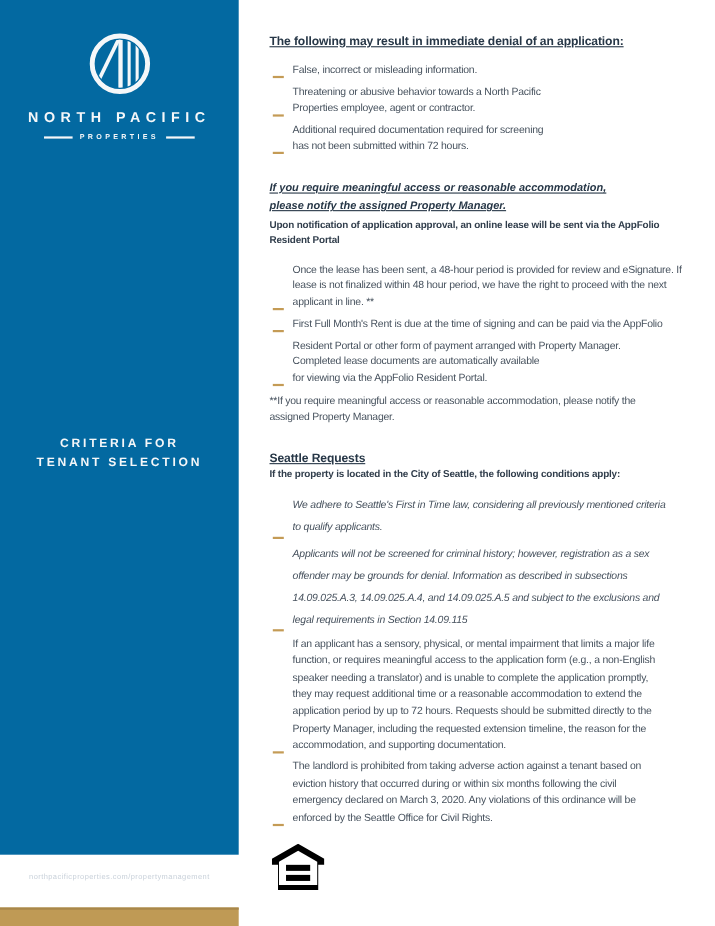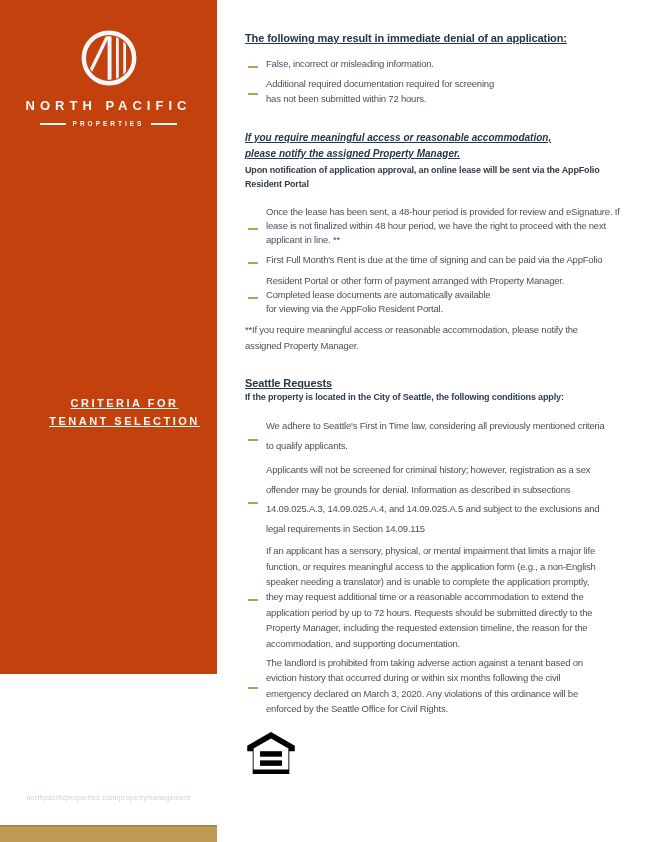--- a/index.html
+++ b/index.html
@@ -11,22 +11,22 @@
     height: 842px;
     background: #ffffff;
     overflow: hidden;
   }
 
   
   .sidebar {
     position: absolute;
     left: 0; top: 0;
     width: 217px;
-    height: 674px;
-    background: #c2410c;
+    height: 777px;
+    background: #0369a1;
   }
   .sidebar-gold-bar {
     position: absolute;
     left: 0; top: 825px;
     width: 217px;
     height: 17px;
     background: #bf9a55;
     border-top: 2px solid #a8874a;
   }
   .logo-block {
@@ -56,30 +56,29 @@
   .logo-sub {
     color: #f5f7f9;
     font-size: 6.5px;
     font-weight: bold;
     letter-spacing: 3px;
     white-space: pre;
   }
   .sidebar-tagline {
     position: absolute;
     top: 394px;
-    left: 16px;
+    left: 0;
     width: 217px;
     text-align: center;
     color: #f5f7f9;
     font-size: 11px;
     font-weight: bold;
     letter-spacing: 2.5px;
     line-height: 18px;
     white-space: pre-line;
-    text-decoration: underline;
   }
   .sidebar-footer-url {
     position: absolute;
     top: 794px;
     left: 0;
     width: 217px;
     text-align: center;
     color: #c9d1da;
     font-size: 6.8px;
     letter-spacing: 0.4px;
@@ -96,21 +95,21 @@
     color: #273747;
     font-size: 11px;
     font-weight: bold;
     letter-spacing: -0.1px;
     text-decoration: underline;
     white-space: pre;
   }
   .bullets { list-style: none; margin-top: 13px; }
   .bullets li {
     display: flex;
-    align-items: center;
+    align-items: flex-end;
     margin-bottom: 6px;
   }
   .dash {
     flex: 0 0 auto;
     width: 10px;
     height: 2px;
     background: #c49b55;
     margin: 5px 8px 0 3px;
   }
   .btext {
@@ -143,21 +142,21 @@
   .footnote {
     margin-top: 6px;
     color: #47525e;
     font-size: 9.5px;
     letter-spacing: -0.2px;
     line-height: 1.6;
     white-space: pre;
   }
   .bullets.seattle { margin-top: 11px; }
   .bullets.seattle li { margin-bottom: 4px; }
-  .btext.wide { line-height: 2.1; }
+  .btext.wide { line-height: 2.1; font-style: italic; }
   .btext.wide ~ 0 {}
   li.wide .dash { margin-top: 8px; }
   .btext.tight { line-height: 1.62; }
 
   
   .eho {
     margin-top: 16px;
     margin-left: 2px;
     width: 60px;
     text-align: left;
@@ -200,20 +199,25 @@
   <div class="main">
 
     <div class="h-underline">The following may result in immediate denial of an application:</div>
     <ul class="bullets">
       <li>
         <span class="dash"></span>
         <p class="btext">False, incorrect or misleading information.</p>
       </li>
       <li>
         <span class="dash"></span>
+        <p class="btext">Threatening or abusive behavior towards a North Pacific
+Properties employee, agent or contractor.</p>
+      </li>
+      <li>
+        <span class="dash"></span>
         <p class="btext">Additional required documentation required for screening
 has not been submitted within 72 hours.</p>
       </li>
     </ul>
 
     <div class="notice-italic">If you require meaningful access or reasonable accommodation,
 please notify the assigned Property Manager.</div>
 
     <div class="bold-para">Upon notification of application approval, an online lease will be sent via the AppFolio
 Resident Portal</div>

